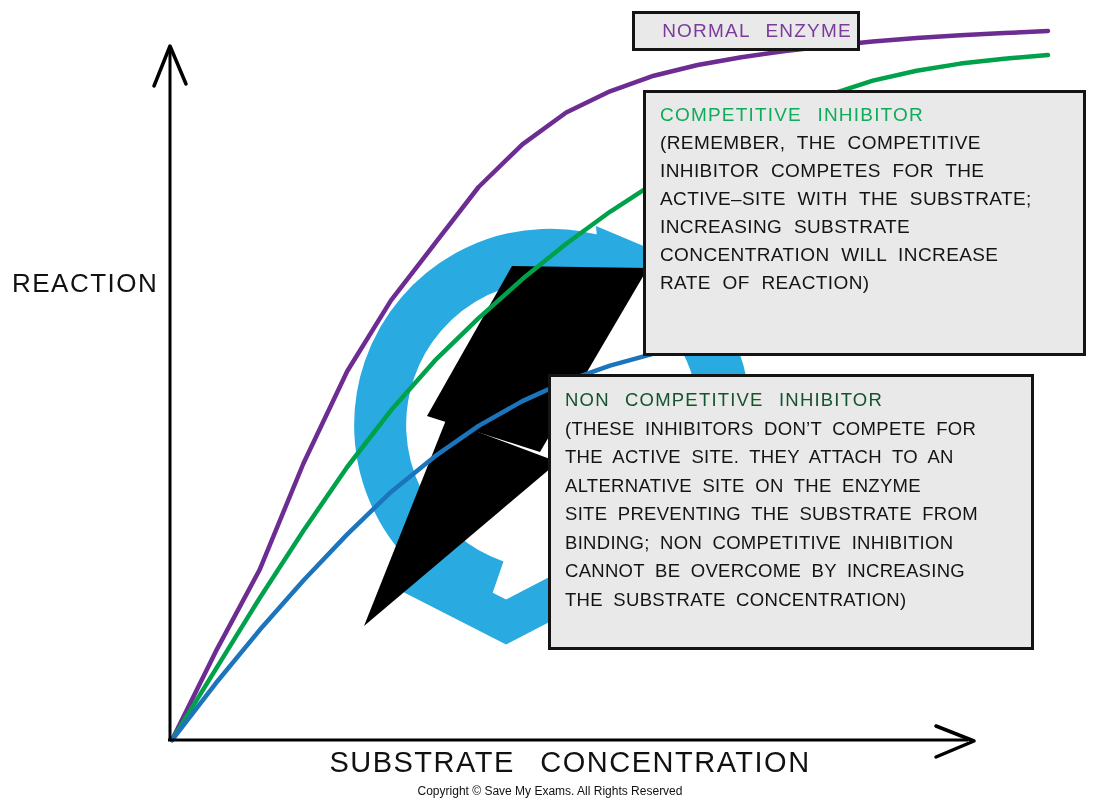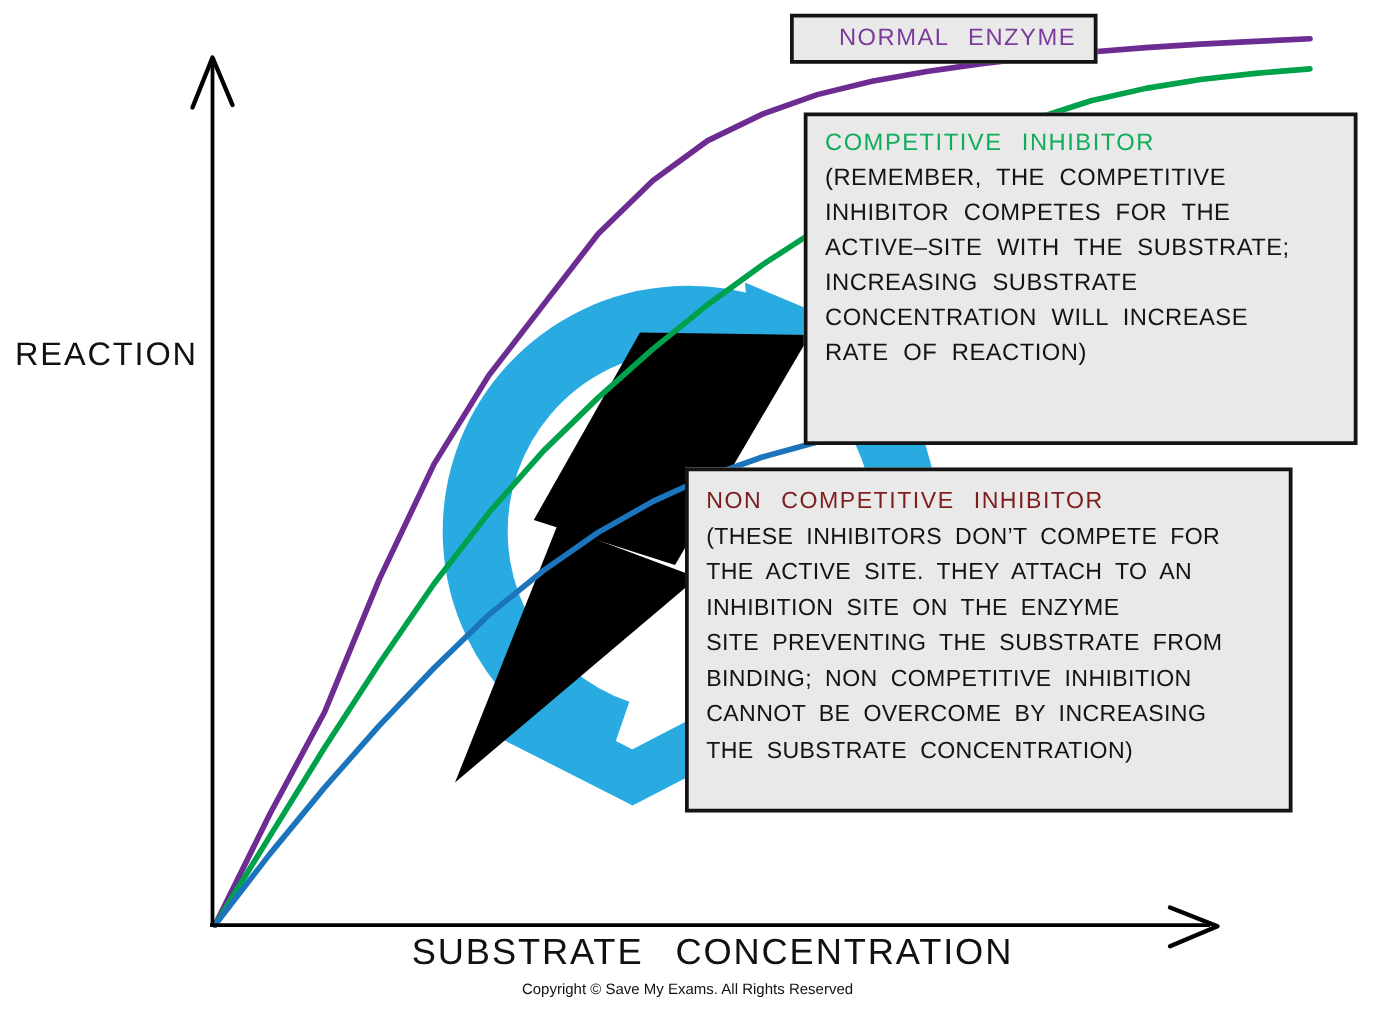--- a/index.html
+++ b/index.html
@@ -9,21 +9,21 @@
   }
   #plot-svg{position:absolute;left:0;top:0;z-index:1;}
   .axis-label{position:absolute;z-index:2;color:#111;}
   #y-axis-label{left:12px;top:262px;font-size:26px;line-height:42px;letter-spacing:1.5px;word-spacing:8px;}
   #x-axis-label{left:60px;top:746px;width:1020px;text-align:center;font-size:29px;letter-spacing:1.5px;word-spacing:16px;}
   #copyright{position:absolute;left:0;top:784px;width:1100px;text-align:center;font-size:12px;font-weight:normal;z-index:2;}
   .callout{
     position:absolute;z-index:3;background:#E9E9E9;border:3px solid #141414;
     box-sizing:border-box;color:#141414;
   }
-  #normal-box{left:632px;top:11px;width:246px;height:40px;display:flex;align-items:center;justify-content:center;
+  #normal-box{left:632px;top:11px;width:228px;height:40px;display:flex;align-items:center;justify-content:center;
     font-size:19px;letter-spacing:2.5px;word-spacing:14px;padding-left:22px;}
   #competitive-box{left:643px;top:90px;width:443px;height:266px;padding:8px 14px;
     font-size:19px;line-height:28px;letter-spacing:0.4px;word-spacing:6px;}
   #noncompetitive-box{left:548px;top:374px;width:486px;height:276px;padding:9px 14px;
     font-size:18.5px;line-height:28.5px;letter-spacing:0.3px;word-spacing:5px;}
   .callout .box-title{letter-spacing:1.2px;word-spacing:9px;}
 </style>
 </head>
 <body>
 
@@ -68,23 +68,23 @@
     <div class="box-title" id="competitive-title" style="color: rgb(15, 172, 89);">COMPETITIVE INHIBITOR</div>
     <div>(REMEMBER, THE COMPETITIVE</div>
     <div>INHIBITOR COMPETES FOR THE</div>
     <div>ACTIVE–SITE WITH THE SUBSTRATE;</div>
     <div>INCREASING SUBSTRATE</div>
     <div>CONCENTRATION WILL INCREASE</div>
     <div>RATE OF REACTION)</div>
   </div>
 
   <div id="noncompetitive-box" class="callout">
-    <div class="box-title" id="noncompetitive-title" style="color: #7f1d1d;">NON COMPETITIVE INHIBITOR</div>
+    <div class="box-title" id="noncompetitive-title" style="color: #14532d;">NON COMPETITIVE INHIBITOR</div>
     <div>(THESE INHIBITORS DON’T COMPETE FOR</div>
     <div>THE ACTIVE SITE. THEY ATTACH TO AN</div>
-    <div>INHIBITION SITE ON THE ENZYME</div>
+    <div>ALTERNATIVE SITE ON THE ENZYME</div>
     <div>SITE PREVENTING THE SUBSTRATE FROM</div>
     <div>BINDING; NON COMPETITIVE INHIBITION</div>
     <div>CANNOT BE OVERCOME BY INCREASING</div>
     <div>THE SUBSTRATE CONCENTRATION)</div>
   </div>
 
 </div>
 
 </body></html>

